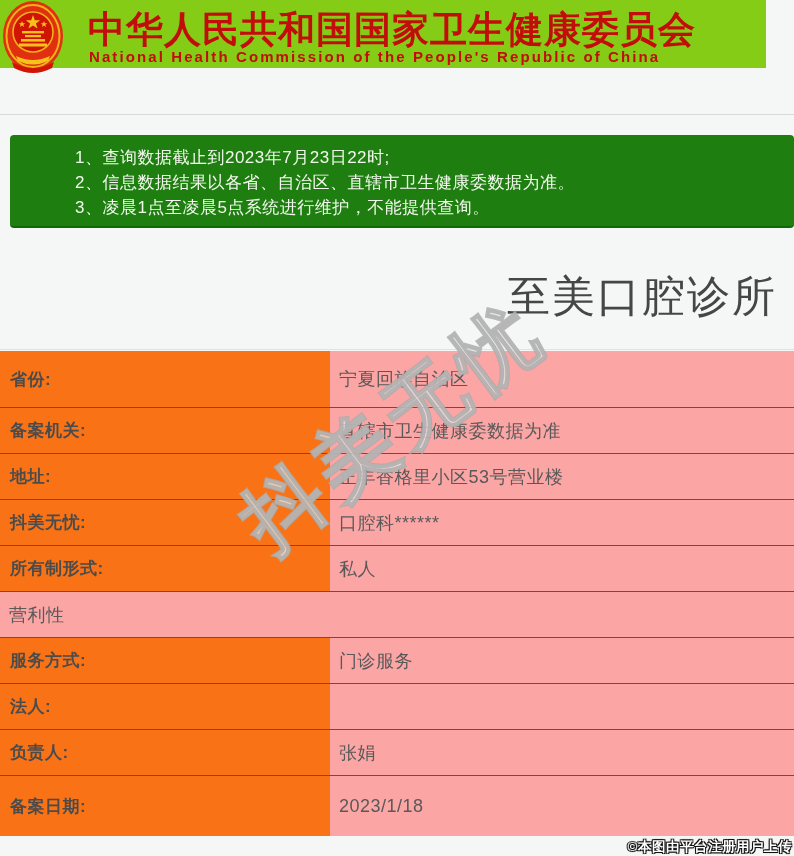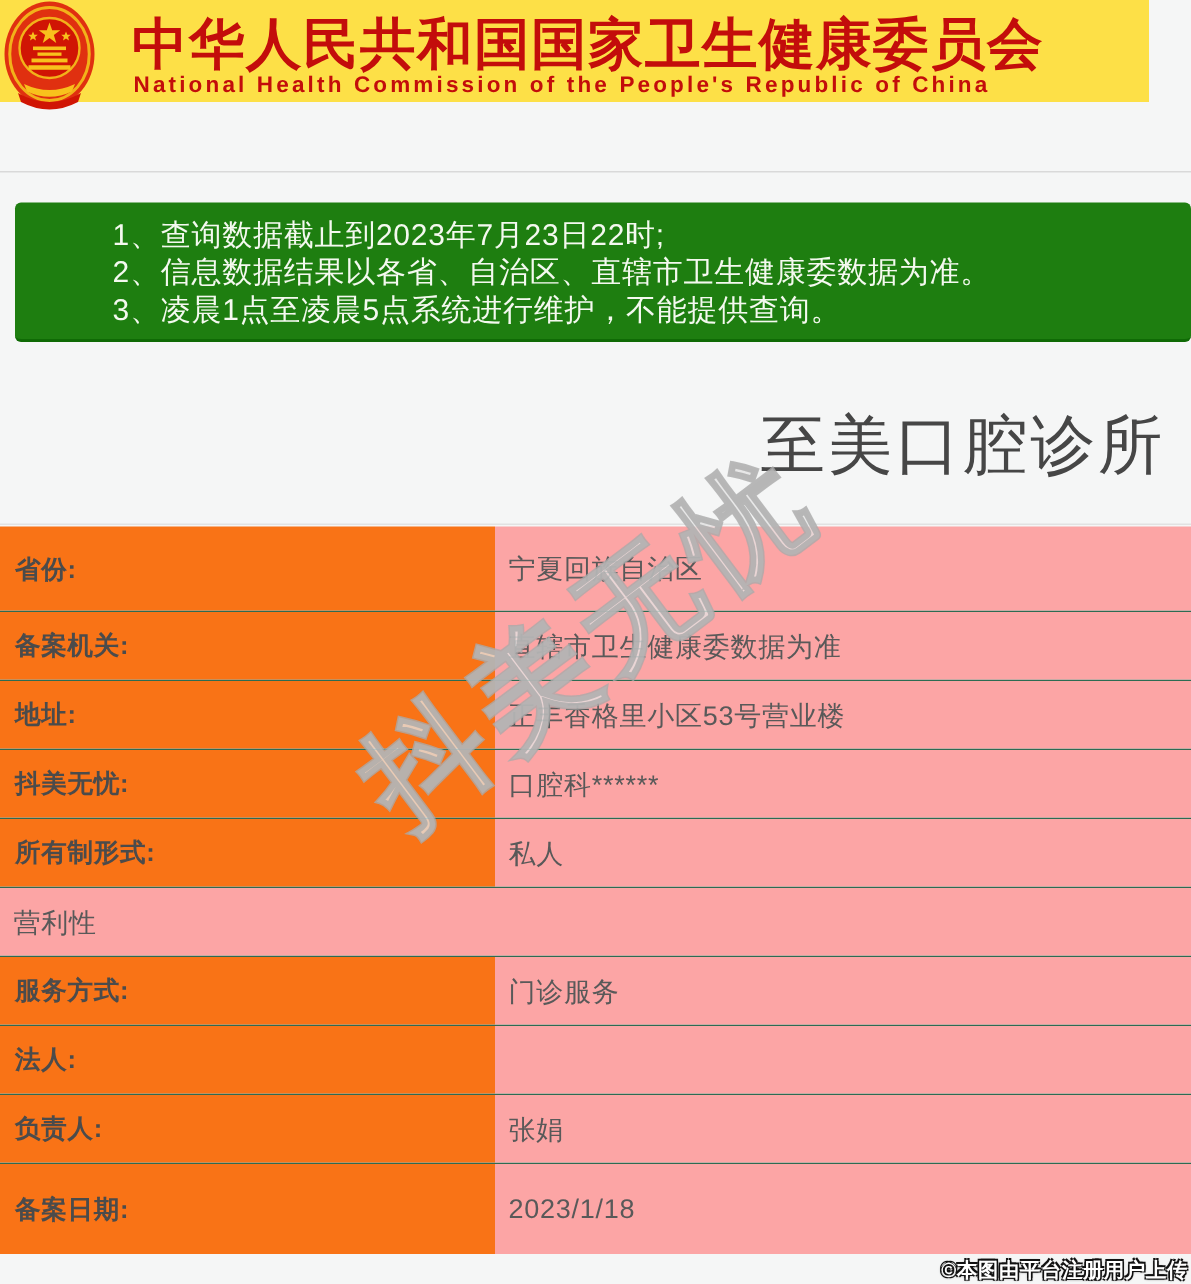--- a/index.html
+++ b/index.html
@@ -1,33 +1,33 @@
 <!DOCTYPE html>
 <html><head>
 <meta charset="utf-8">
 <style>
   html,body{margin:0;padding:0;}
   body{font-family:"Liberation Sans","DejaVu Sans",sans-serif;background:#e9e9e9;}
   #stage{position:relative;width:794px;height:856px;background:#f5f6f6;overflow:hidden;margin:0 auto;}
 
   
-  .header{position:absolute;left:0;top:0;width:766px;height:68px;background:#fde047;}
+  .header{position:absolute;left:0;top:0;width:766px;height:68px;background:#84cc16;}
   .emblem{position:absolute;left:2px;top:0;width:62px;height:74px;}
   .hdr-cn{position:absolute;left:88px;top:5px;font-size:37px;font-weight:bold;
           color:#c30d0b;letter-spacing:1px;white-space:nowrap;}
   .hdr-en{position:absolute;left:89px;top:48px;font-size:15px;font-weight:bold;
           color:#c30d0b;letter-spacing:2.1px;white-space:nowrap;}
   .hdr-divider{position:absolute;left:0;top:114px;width:794px;height:1px;background:#d9d9d9;}
 
   
   .notice{position:absolute;left:10px;top:135px;width:784px;height:93px;
           background:#1e7e10;border-radius:4px;border-bottom:2px solid #0f6a05;
           box-sizing:border-box;color:#f4f9ef;}
   .notice-list{margin:0;padding:10px 10px 0 65px;list-style:none;}
-  .notice-list div{font-size:20px;line-height:25px;letter-spacing:0.5px;white-space:nowrap;}
+  .notice-list div{font-size:17px;line-height:25px;letter-spacing:0.5px;white-space:nowrap;}
 
   
   .result-title{position:absolute;left:0;top:268px;width:777px;text-align:right;
                 font-size:43px;font-weight:500;color:#464646;letter-spacing:2px;}
   .title-divider{position:absolute;left:0;top:349px;width:794px;height:1px;background:#e2e2e2;}
 
   
   .table{position:absolute;left:0;top:351px;width:794px;}
   .t-row{display:flex;height:46px;border-bottom:1px solid #2e6b52;box-sizing:border-box;}
   .t-row:first-of-type{height:57px;}

